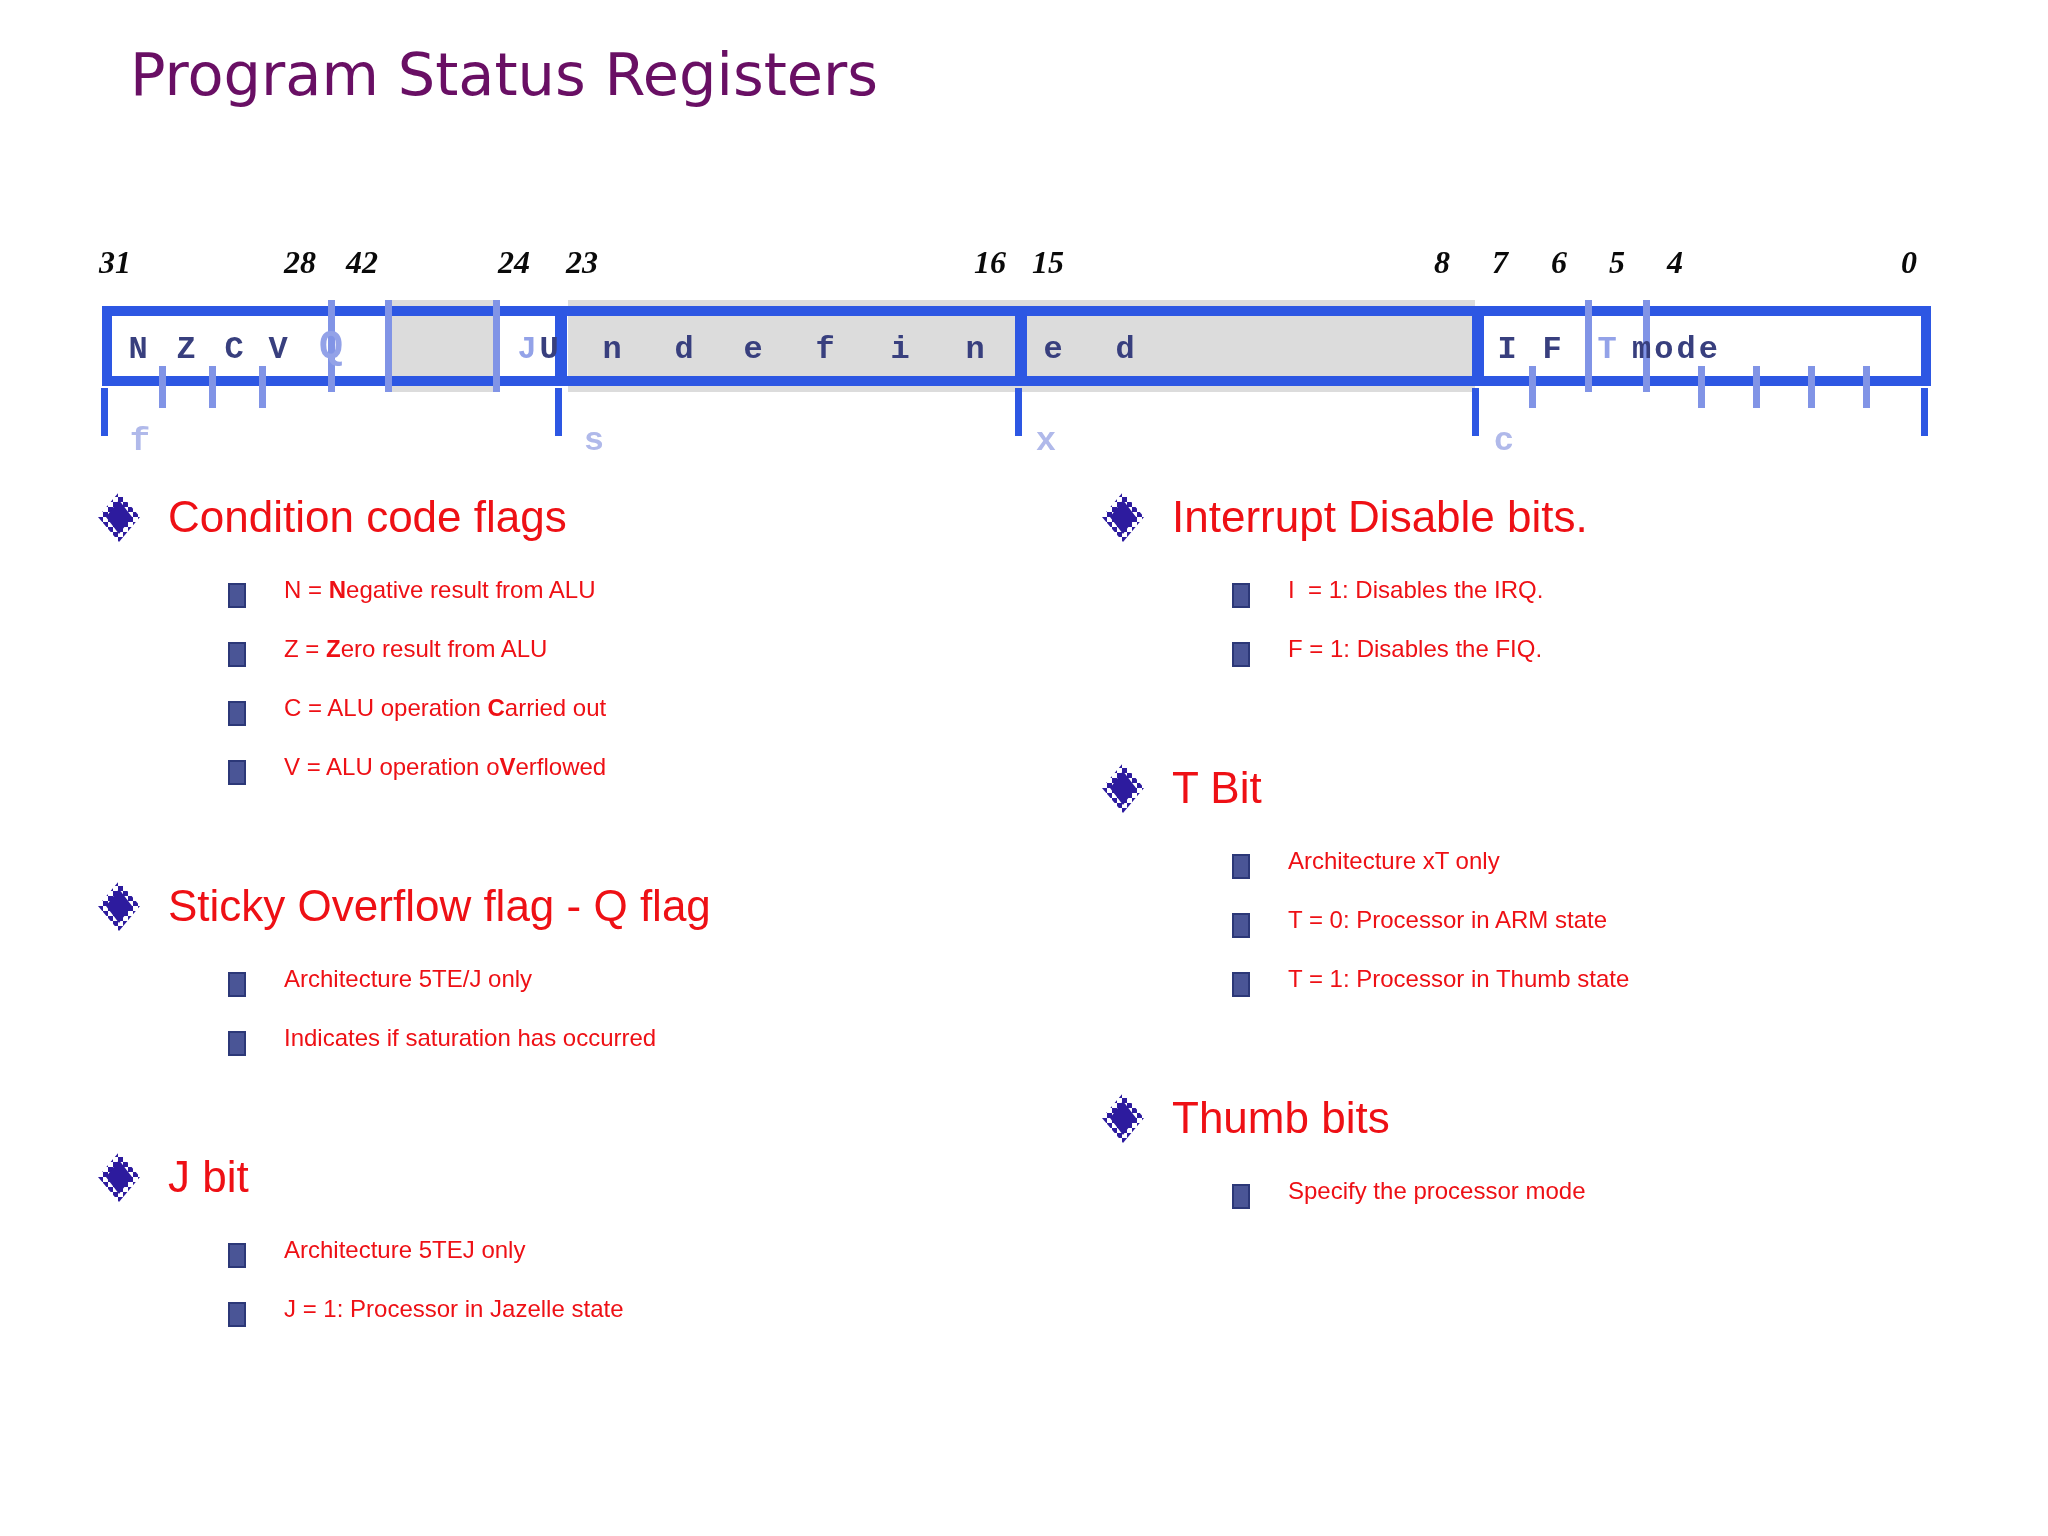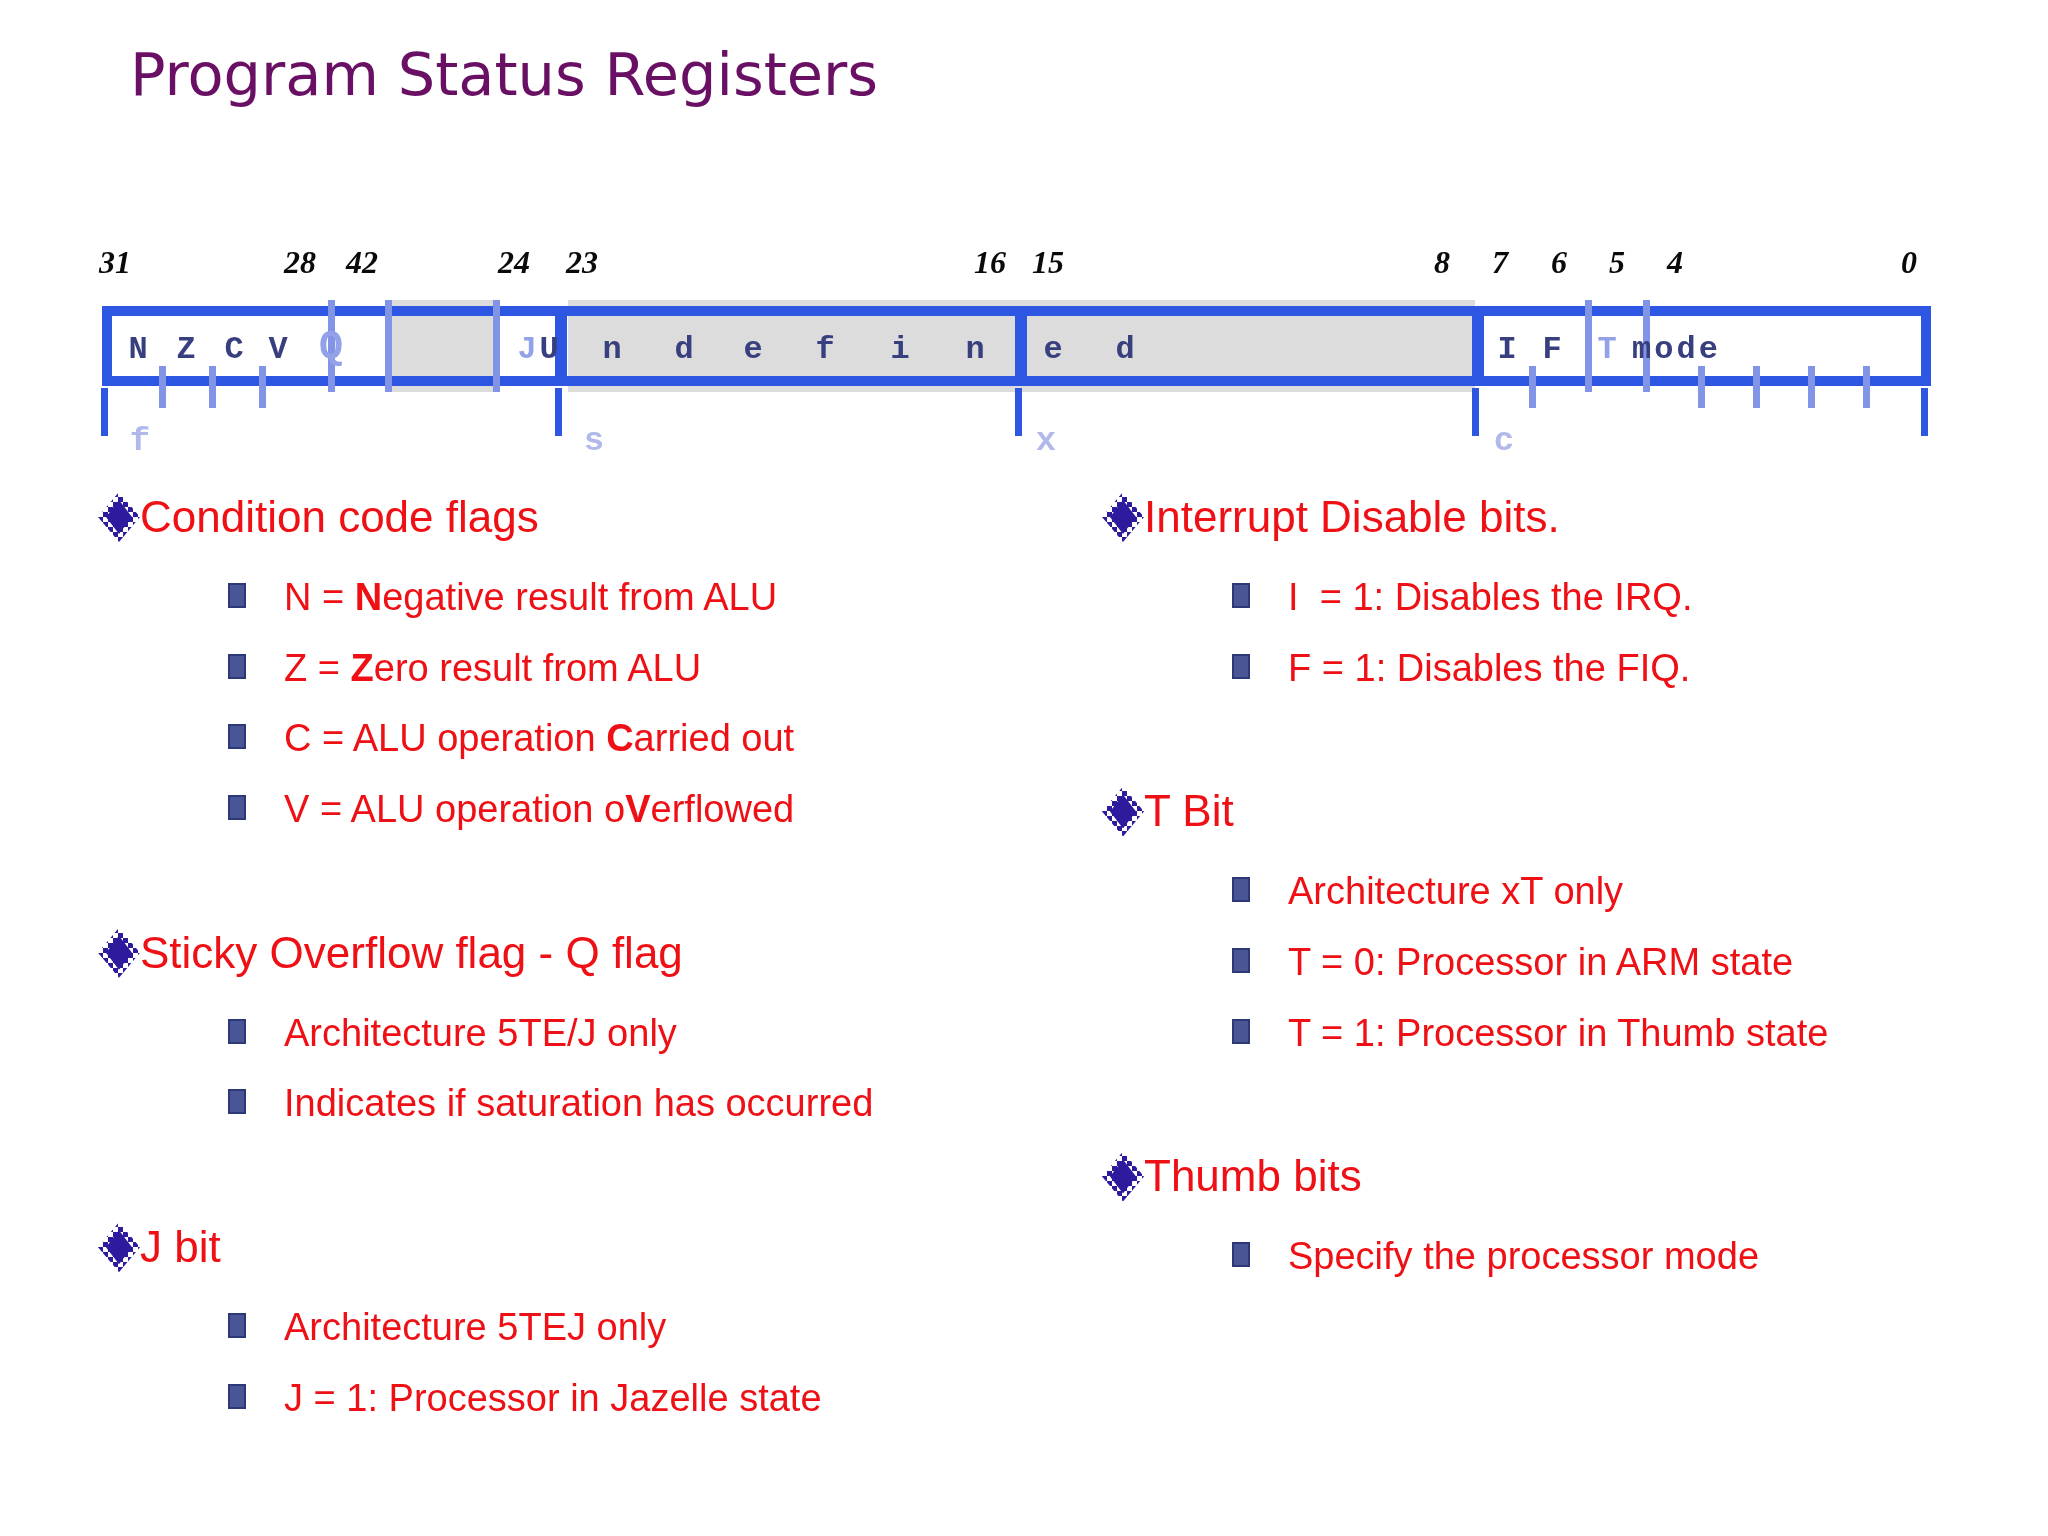--- a/index.html
+++ b/index.html
@@ -37,32 +37,32 @@
              font-size:32px;color:#0a0a0a;line-height:1;font-style:italic;}
   .field-label{position:absolute;top:424px;transform:translateX(-50%);z-index:4;
                font-family:"Liberation Mono","DejaVu Sans Mono",monospace;font-weight:bold;
                font-size:34px;color:var(--pale);line-height:1;}
 
   
   .col{position:absolute;top:492px;}
   #col-left{left:98px;width:970px;}
   #col-right{left:1102px;width:936px;}
   .section + .section{margin-top:96px;}
-  .sec-head{display:flex;align-items:center;}
+  .sec-head{display:flex;align-items:center;gap:28px;}
   .diamond{width:42px;height:50px;flex:0 0 auto;position:relative;
            clip-path:polygon(50% 0,100% 50%,50% 100%,0 50%);
            background:repeating-conic-gradient(var(--diamond) 0 25%, #ffffff 0 50%) 0 0/10px 10px;}
   .diamond::after{content:"";position:absolute;inset:8px;background:var(--diamond);
                   clip-path:polygon(50% 0,100% 50%,50% 100%,0 50%);}
   .sec-title{font-size:44px;color:var(--red);line-height:1.1;}
   ul.items{list-style:none;margin:34px 0 0 0;padding:0;}
   li.item{display:flex;align-items:flex-start;padding-left:130px;margin-bottom:27px;}
   .sq{width:18px;height:25px;flex:0 0 auto;margin-top:7px;background:var(--square);
       border:2px solid #2c3878;box-sizing:border-box;}
-  .item-text{margin-left:38px;font-size:38px;color:var(--red);line-height:1.15;white-space:pre-wrap;}
+  .item-text{margin-left:38px;font-size:24px;color:var(--red);line-height:1.15;white-space:pre-wrap;}
   .item-text .bold{font-weight:bold;}
 </style>
 </head>
 <body>
 
 <div id="slide">
   <h1 id="title">Program Status Registers</h1>
   <div id="register">
       <div class="reg-bg" style="left: 102px; top: 306px; width: 1829px; height: 80px;"></div>
       <div class="gray-block" style="left: 389px; width: 104px;"></div>

